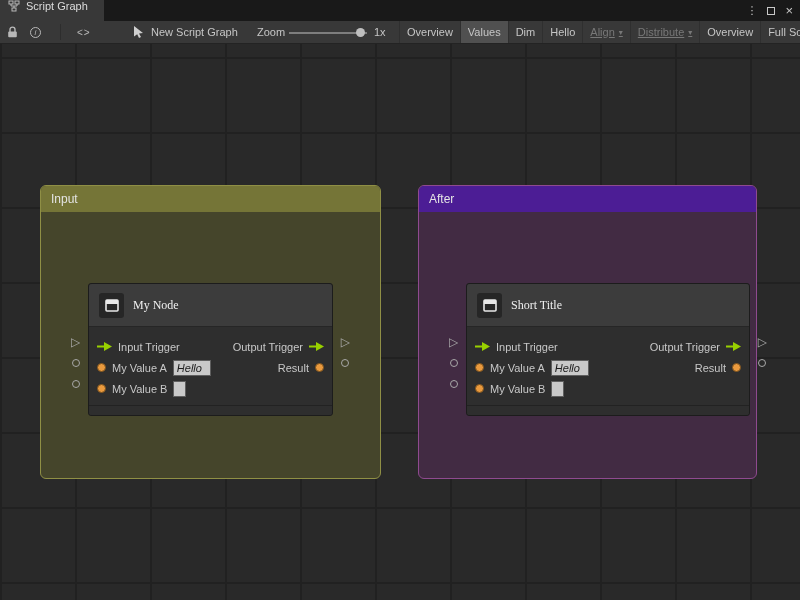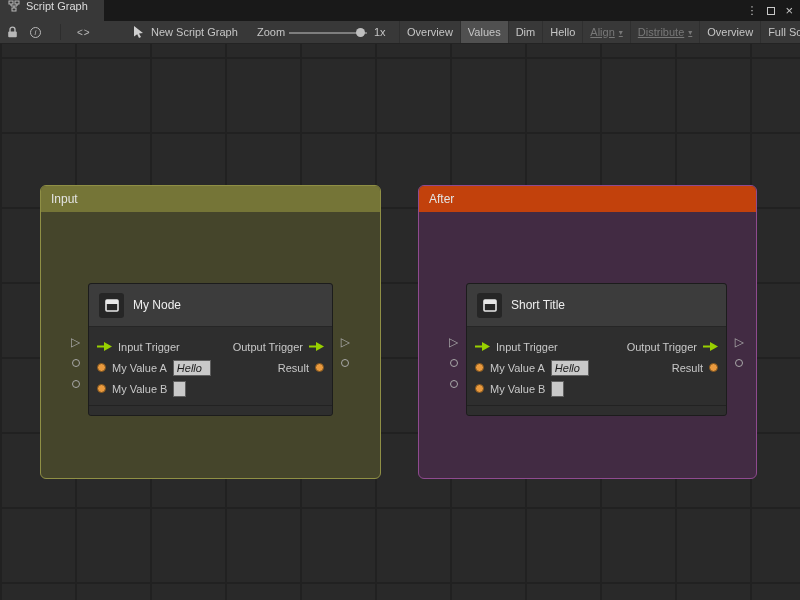--- a/index.html
+++ b/index.html
@@ -43,27 +43,27 @@
     background-size: 75px 75px, 75px 75px;
     background-position: 0 0, 0 13px;
   }
 
   
   .group { position: absolute; border-radius: 6px; overflow: hidden; }
   .group-before { left: 40px; top: 141px; width: 341px; height: 294px; background: #45452b; border: 1px solid #8f8f45; }
   .group-after  { left: 418px; top: 141px; width: 339px; height: 294px; background: #422b43; border: 1px solid #8f4a8f; }
   .group-header { height: 26px; display: flex; align-items: center; padding: 0 10px; font-size: 12px; color: #e4e4e4; }
   .gh-before { background: #757537; }
-  .gh-after  { background: #c2410c; }
+  .gh-after  { background: #4c1d95; }
 
   
   .node { position: absolute; background: #2e2e2e; border: 1px solid #1c1c1c; border-radius: 3px; }
   .node-before { left: 88px; top: 239px; width: 245px; }
-  .node-after  { left: 466px; top: 239px; width: 261px; }
-  .node-header { height: 43px; background: #3c3c3c; border-bottom: 1px solid #262626; display: flex; align-items: center; padding: 0 10px; gap: 9px; border-radius: 3px 3px 0 0; }
+  .node-after  { left: 466px; top: 239px; width: 284px; }
+  .node-header { height: 43px; background: #3c3c3c; border-bottom: 1px solid #262626; display: flex; align-items: center; padding: 0 10px; gap: 9px; border-radius: 3px 3px 0 0; font-family: Liberation Serif, serif; }
   .unit-icon { width: 25px; height: 25px; background: #262626; border-radius: 3px; display: flex; align-items: center; justify-content: center; }
   .node-title { font-size: 12px; color: #efefef; }
   .ports { padding-top: 9px; }
   .port-row { height: 21px; display: flex; align-items: center; justify-content: space-between; padding: 0 8px; font-size: 11px; color: #c8c8c8; }
   .pleft, .pright { display: flex; align-items: center; gap: 6px; }
   .arrow svg { display: block; }
   .dot { width: 9px; height: 9px; border-radius: 50%; background: #ea9a3e; border: 1px solid #7d531e; }
   .field { height: 16px; background: #c9c9c9; border: 1px solid #5f5f5f; color: #1c1c1c; font-size: 11px; font-family: "Liberation Sans", sans-serif; padding: 0 3px; }
   .field-hello { width: 38px; font-style: italic; }
   .field-small { width: 13px; }

